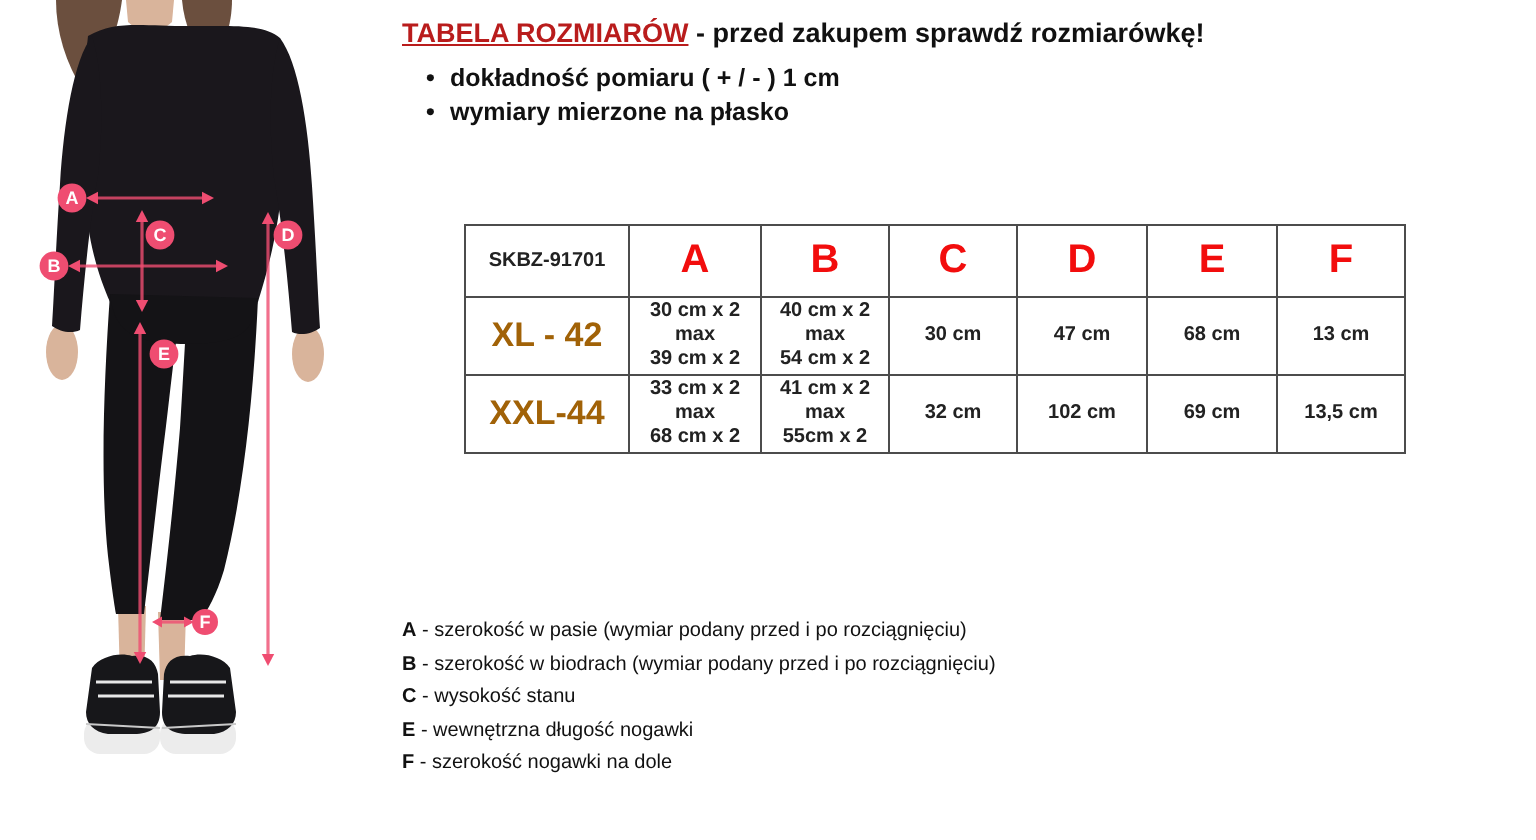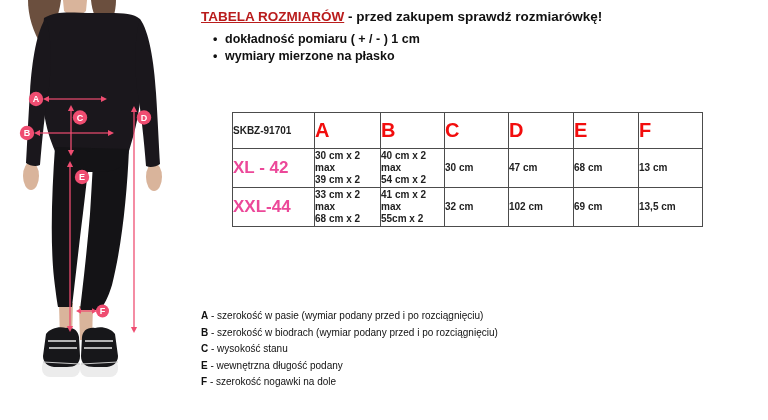--- a/index.html
+++ b/index.html
@@ -11,27 +11,27 @@
             color:#111;white-space:nowrap;}
   .headline .t{color:#b91c1c;text-decoration:underline;}
 
   .bullets{position:absolute;left:213px;top:31px;list-style:none;margin:0;padding:0;}
   .bullets li{display:flex;align-items:baseline;line-height:16.5px;font-size:12.5px;
               font-weight:bold;color:#111;}
   .bullets .dot{width:12px;text-align:left;font-size:12.5px;}
 
   table.sizes{position:absolute;left:232px;top:112px;border-collapse:collapse;
               table-layout:fixed;background:#fff;}
-  table.sizes td{border:1.4px solid #4c4c4c;text-align:left;vertical-align:middle;
+  table.sizes td{border:1.4px solid #4c4c4c;text-align:center;vertical-align:middle;
                  padding:0;overflow:hidden;}
   tr.hdr{height:36px;}
   tr.datarow{height:39px;}
   td.code{font-size:10px;font-weight:bold;color:#222;}
   td.mhead{font-size:20px;font-weight:bold;color:#f20d0d;}
-  td.size{font-size:17px;font-weight:bold;color:#ec4899;}
+  td.size{font-size:17px;font-weight:bold;color:#a16207;}
   td.val span{display:block;font-size:10px;font-weight:bold;line-height:1.22;color:#222;}
 
   .legend{position:absolute;left:201px;top:308px;font-size:10px;color:#111;}
   .legend .row{line-height:16.6px;white-space:nowrap;}
   .legend .ltr{font-weight:bold;}
 
   .pinkline{stroke:#ef4d71;stroke-width:1.6;opacity:.8;}
   .pinkhead{fill:#ef4d71;}
   .marker{fill:#ef4d71;}
   .marker-letter{fill:#ffffff;font-family:"Liberation Sans",sans-serif;font-size:9px;
@@ -244,20 +244,20 @@
     <div class="row">
       <span class="ltr">A</span><span> - szerokość w pasie (wymiar podany przed i po rozciągnięciu)</span>
     </div>
     <div class="row">
       <span class="ltr">B</span><span> - szerokość w biodrach (wymiar podany przed i po rozciągnięciu)</span>
     </div>
     <div class="row">
       <span class="ltr">C</span><span> - wysokość stanu</span>
     </div>
     <div class="row">
-      <span class="ltr">E</span><span> - wewnętrzna długość podany</span>
+      <span class="ltr">E</span><span> - wewnętrzna długość nogawki</span>
     </div>
     <div class="row">
       <span class="ltr">F</span><span> - szerokość nogawki na dole</span>
     </div>
   </div>
 
 </div>
 
 </body></html>

